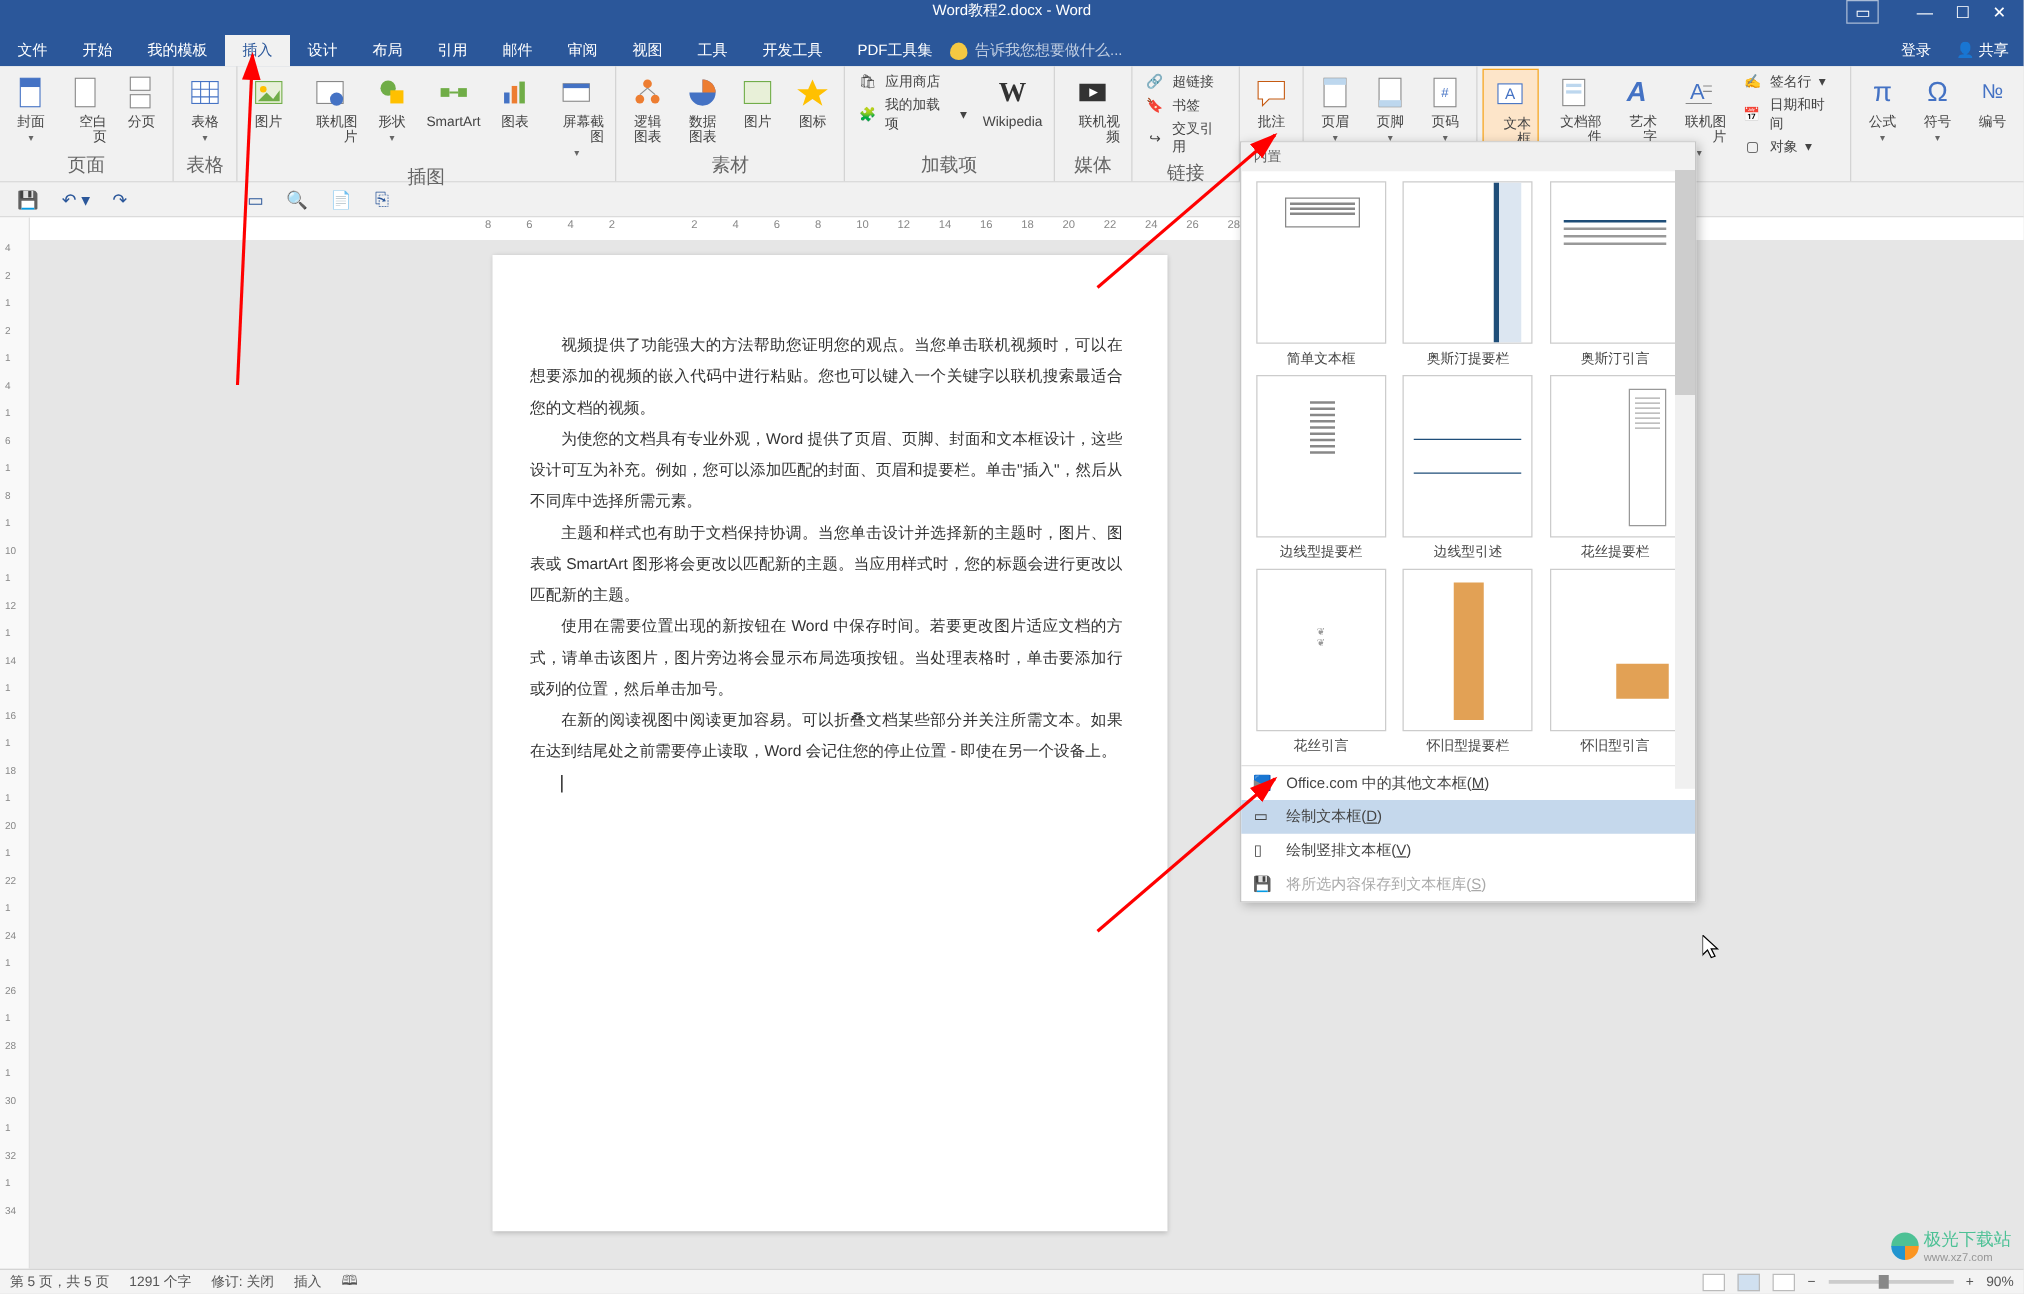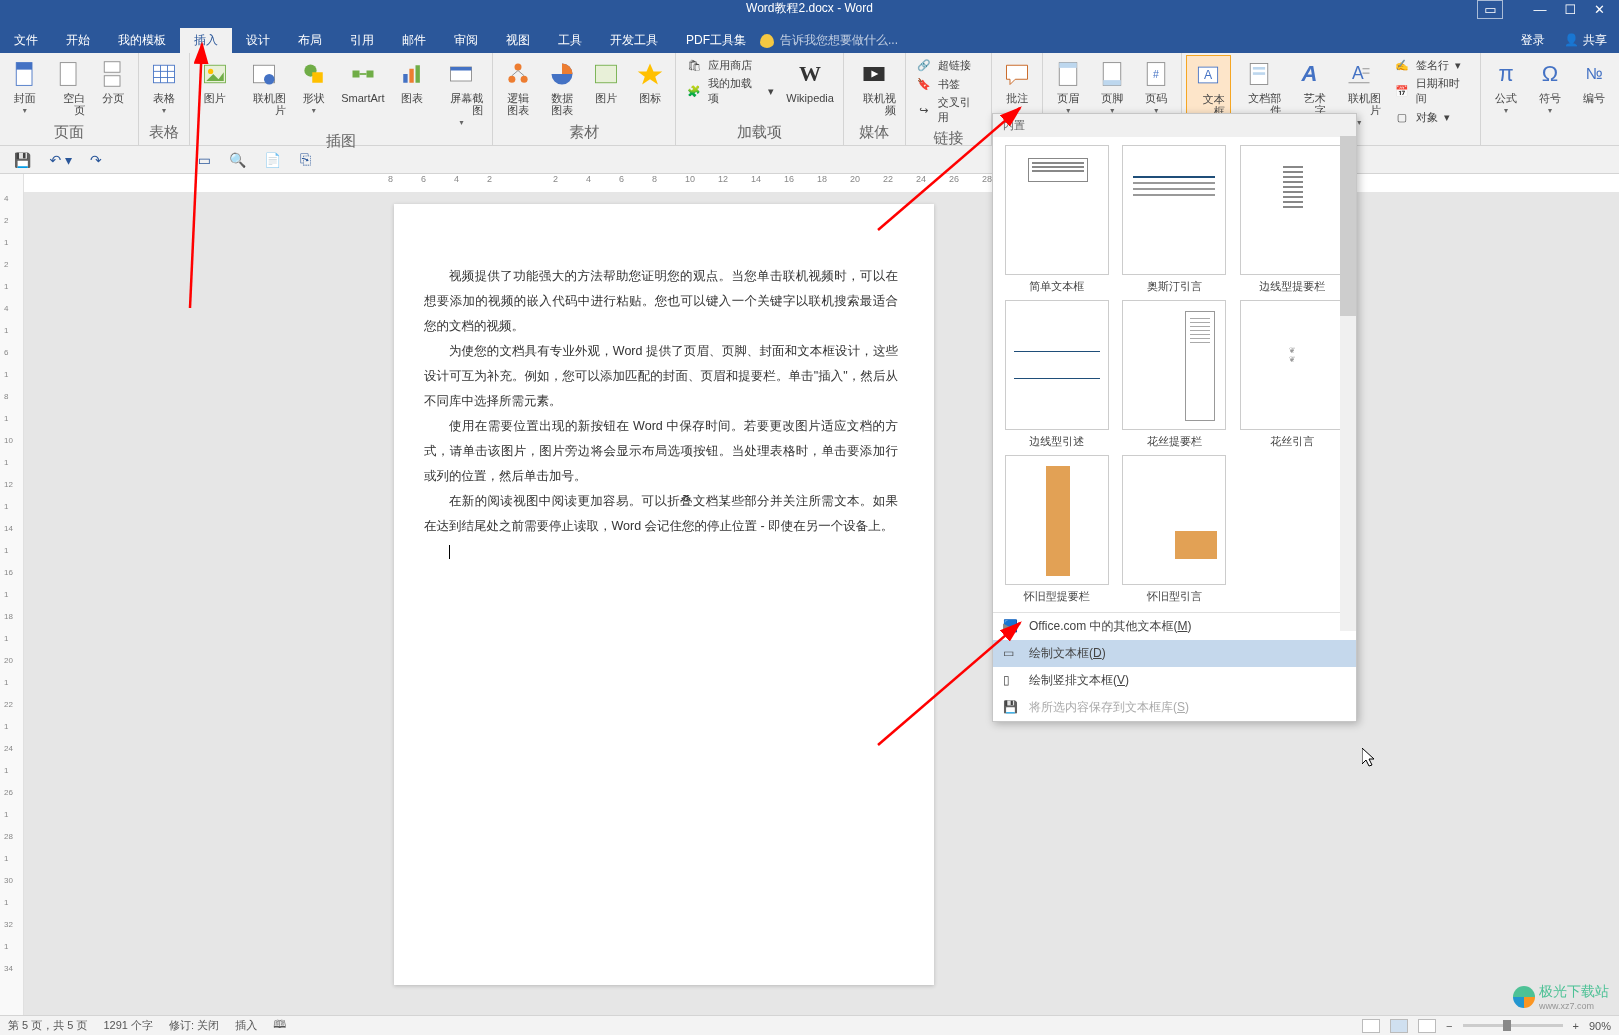--- a/index.html
+++ b/index.html
@@ -569,35 +569,42 @@
       <div class="tick" style="top: 702px;">30</div>
       <div class="tick" style="top: 724px;">1</div>
       <div class="tick" style="top: 746px;">32</div>
       <div class="tick" style="top: 768px;">1</div>
       <div class="tick" style="top: 790px;">34</div>
     </div>
   <div class="page-scroll">
     <div class="page">
       <p>视频提供了功能强大的方法帮助您证明您的观点。当您单击联机视频时，可以在想要添加的视频的嵌入代码中进行粘贴。您也可以键入一个关键字以联机搜索最适合您的文档的视频。</p>
       <p>为使您的文档具有专业外观，Word 提供了页眉、页脚、封面和文本框设计，这些设计可互为补充。例如，您可以添加匹配的封面、页眉和提要栏。单击"插入"，然后从不同库中选择所需元素。</p>
+      <p>主题和样式也有助于文档保持协调。当您单击设计并选择新的主题时，图片、图表或 SmartArt 图形将会更改以匹配新的主题。当应用样式时，您的标题会进行更改以匹配新的主题。</p>
       <p>使用在需要位置出现的新按钮在 Word 中保存时间。若要更改图片适应文档的方式，请单击该图片，图片旁边将会显示布局选项按钮。当处理表格时，单击要添加行或列的位置，然后单击加号。</p>
       <p>在新的阅读视图中阅读更加容易。可以折叠文档某些部分并关注所需文本。如果在达到结尾处之前需要停止读取，Word 会记住您的停止位置 - 即使在另一个设备上。</p>
       <p><span class="cursor"></span></p>
     </div>
   </div>
 </div>
 
 <div class="gallery">
   <div class="ghdr">内置</div>
   <div class="grid" id="ggrid">
       <div class="gitem">
         <div class="thumb">
           <div class="th-simplebox"></div>
         </div>
         <div class="tlabel">简单文本框</div>
+      </div>
+      <div class="gitem">
+        <div class="thumb">
+          <div class="th-sidebar-blue"></div>
+        </div>
+        <div class="tlabel">奥斯汀提要栏</div>
       </div>
       <div class="gitem">
         <div class="thumb">
           <div class="th-quote-lines"></div>
         </div>
         <div class="tlabel">奥斯汀引言</div>
       </div>
       <div class="gitem">
         <div class="thumb">
           <div class="th-sidebar-text"></div>

